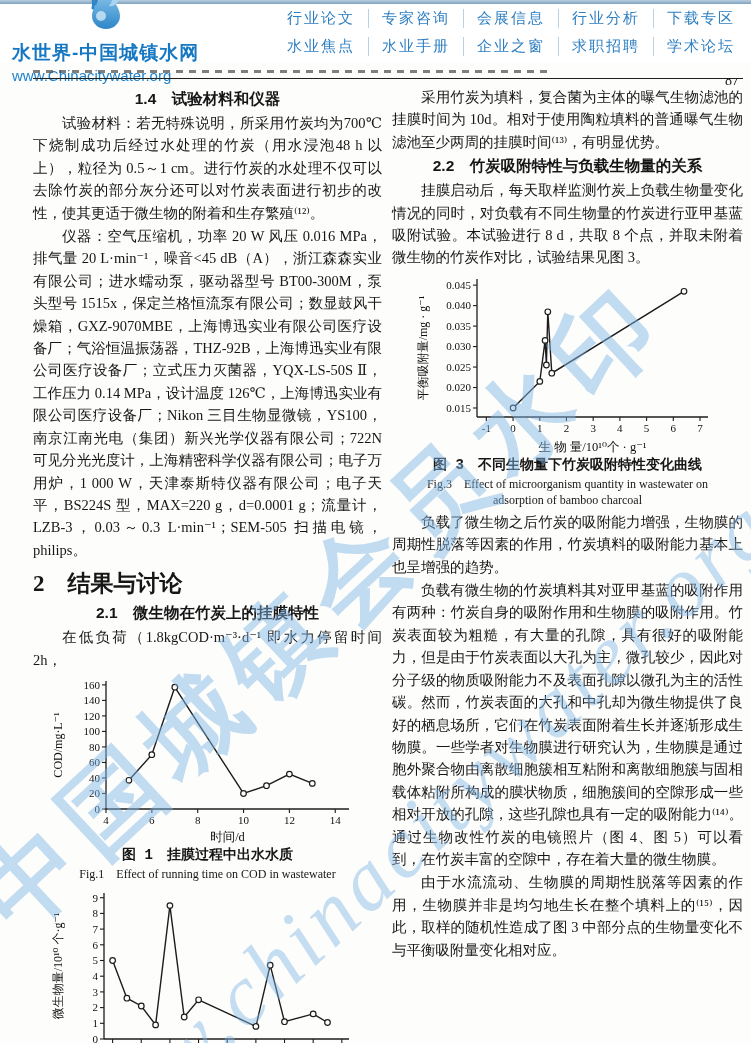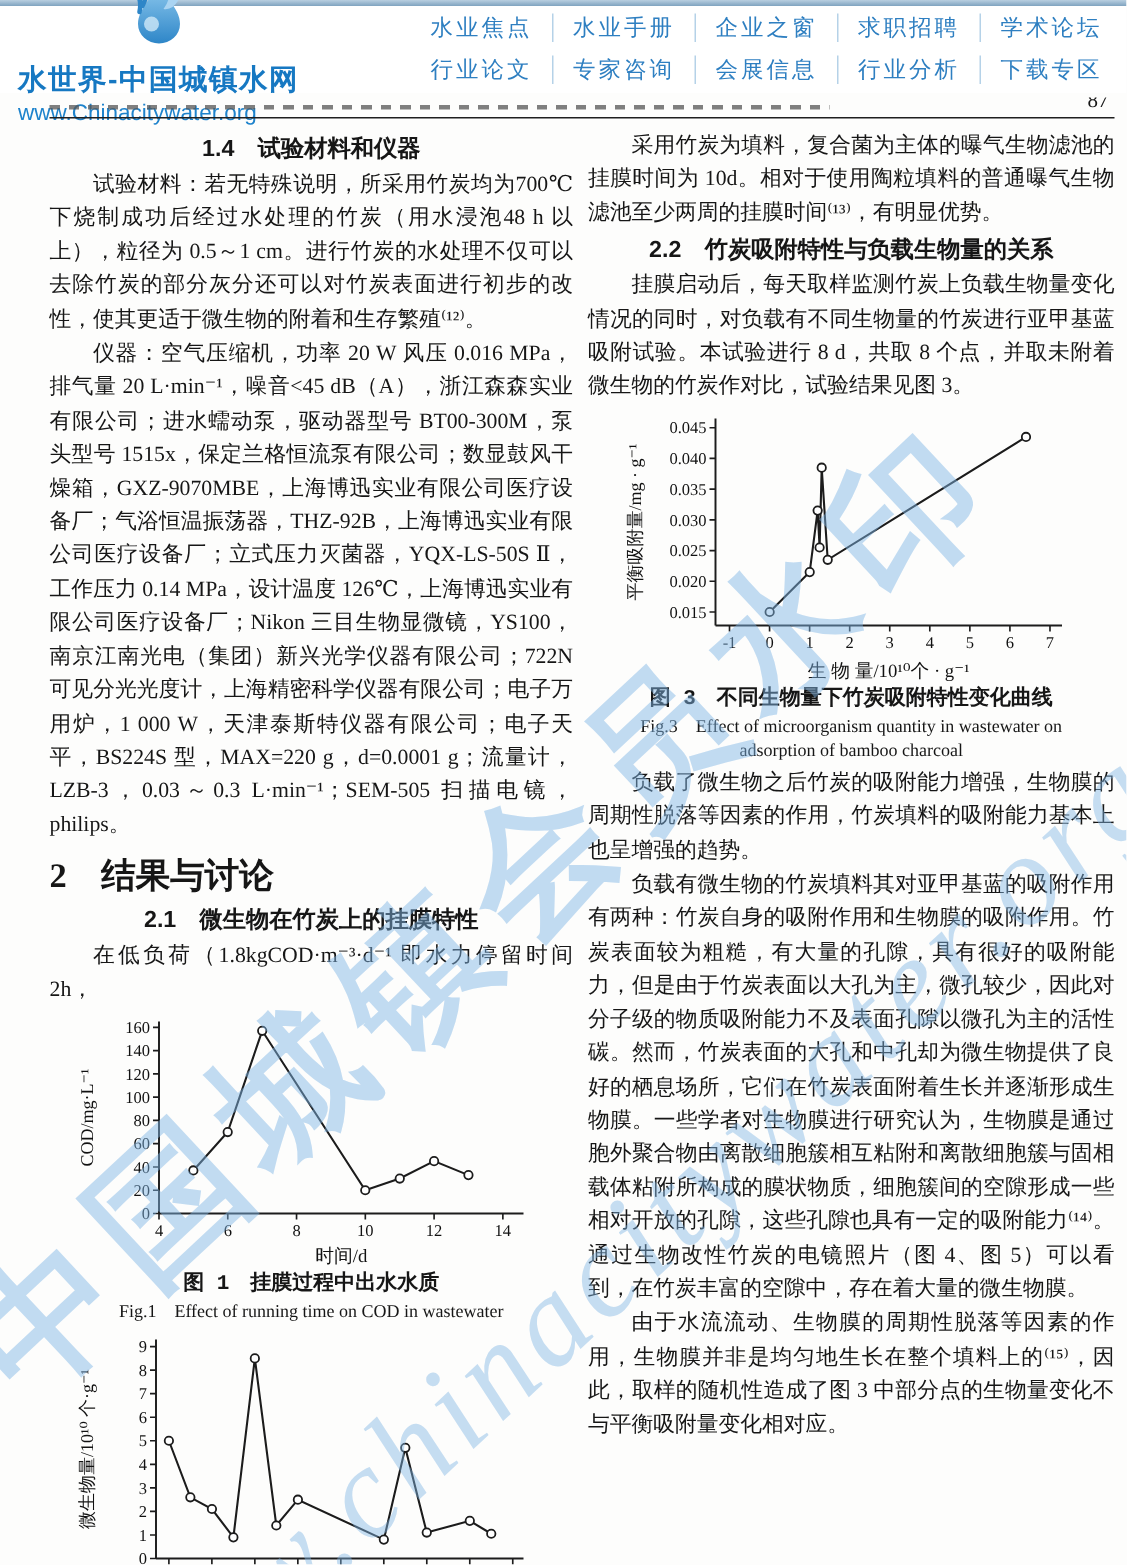--- a/index.html
+++ b/index.html
@@ -32,21 +32,21 @@
     padding:0 13px; border-right:1px solid #b5d2e8; cursor:pointer; white-space:nowrap;
   }
   .nav-row li:last-child { border-right:none; padding-right:2px; }
   
   main { padding:0 8px 0 33px; position:relative; }
   .runhead-row { position:relative; height:16px; }
   .runhead-dashes {
     position:absolute; left:0; top:8px; width:520px; height:3px; opacity:.75;
     background:repeating-linear-gradient(90deg,#555 0 7px,transparent 7px 13px);
   }
-  .pagenum { position:absolute; right:4px; top:3px; height:11px; overflow:hidden; }
+  .pagenum { position:absolute; right:4px; top:16px; height:11px; overflow:hidden; }
   .pagenum span { display:block; font-size:14px; line-height:16px; margin-top:-5px; }
   .paper-rule { border:none; border-top:1.7px solid #1f1f1f; margin:0 0 7px 0; }
   .columns { display:grid; grid-template-columns:349px 351px; column-gap:10px; }
   p { margin:0 0 1px 0; font-size:14.5px; line-height:22.4px; text-align:justify; text-indent:2em; }
   p.noindent { text-indent:0; }
   .h-sub {
     font-family:"Liberation Sans","DejaVu Sans",sans-serif; font-weight:bold;
     font-size:15.5px; margin:3px 0 2px 0;text-align:center;
   }
   .h-main {
@@ -93,32 +93,32 @@
       <path d="M36 4 q8 6 2 16 q-4 7 -10 6 q6 -8 2 -14 q-3 -6 6 -8 Z" fill="#aad4f2"></path>
       <circle cx="20" cy="36" r="5" fill="#cfe8f8" opacity=".8"></circle>
     </svg>
     <div class="logo-text">
       <div>水世界-中国城镇水网</div>
       <div>www.Chinacitywater.org</div>
     </div>
   </div>
   <nav>
     <ul class="nav-row">
+      <li>行业论文</li>
+      <li>专家咨询</li>
+      <li>会展信息</li>
+      <li>行业分析</li>
+      <li>下载专区</li>
+    </ul>
+    <ul class="nav-row">
       <li>水业焦点</li>
       <li>水业手册</li>
       <li>企业之窗</li>
       <li>求职招聘</li>
       <li>学术论坛</li>
-    </ul>
-    <ul class="nav-row">
-      <li>行业论文</li>
-      <li>专家咨询</li>
-      <li>会展信息</li>
-      <li>行业分析</li>
-      <li>下载专区</li>
     </ul>
   </nav>
 </header>
 
 <main>
   <div class="runhead-row">
     <div class="runhead-dashes"></div>
     <div class="pagenum">
         <span>87</span>
       </div>

